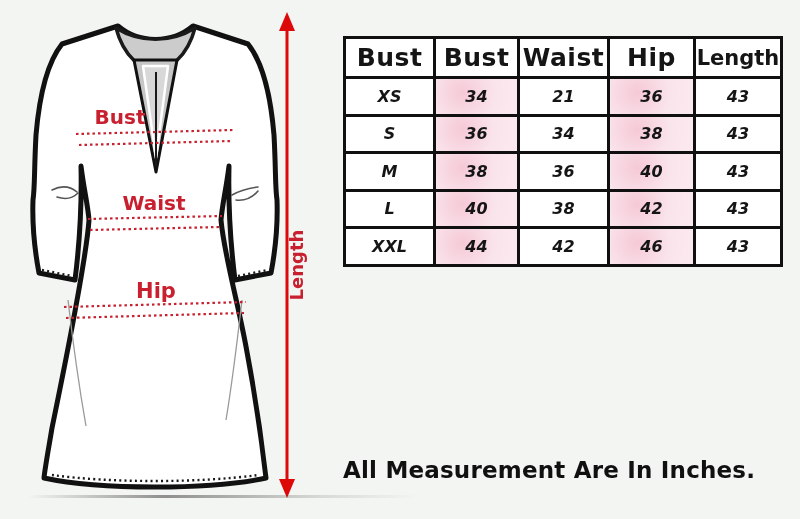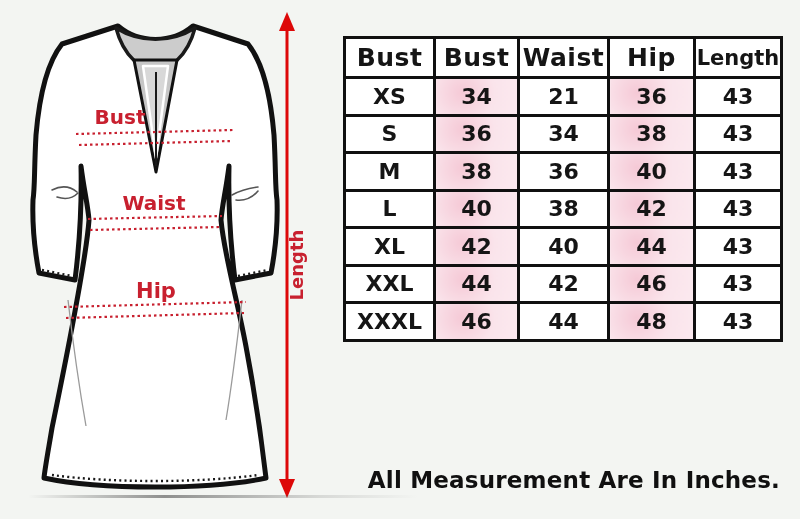--- a/index.html
+++ b/index.html
@@ -22,28 +22,28 @@
     background:#ffffff;
   }
   table.size-chart th,table.size-chart td{
     border:3px solid #101010;
     text-align:center;vertical-align:middle;
     font-weight:bold;color:#151515;
     padding:0;overflow:hidden;white-space:nowrap;
   }
   table.size-chart th{height:37px;font-size:25px;letter-spacing:0.5px;}
   table.size-chart th.th-length{font-size:21px;letter-spacing:0;}
-  table.size-chart td{height:34.5px;font-size:22px;}
+  table.size-chart td{height:34.5px;font-size:16px;font-style:italic;}
   td.pink{
     background:radial-gradient(circle at 32% 38%, #f5c9d6 0%, #fae4eb 55%, #fbe9ef 100%);
   }
   
   .footer-note{
-    position:absolute;left:343px;top:467px;width:437px;
-    text-align:right;font-weight:bold;font-size:23px;color:#101010;
+    position:absolute;left:343px;top:457px;width:437px;
+    text-align:left;font-weight:bold;font-size:23px;color:#101010;
     letter-spacing:0.2px;
   }
   
   .smudge{
     position:absolute;left:28px;top:495px;width:390px;height:3px;
     background:linear-gradient(90deg, rgba(60,60,60,0) 0%, rgba(60,60,60,.55) 35%, rgba(60,60,60,.15) 75%, rgba(60,60,60,0) 100%);
     border-radius:2px;
   }
 </style>
 </head>
@@ -171,38 +171,24 @@
           <td>43</td>
         </tr>
         <tr>
           <td>L</td>
           <td class="pink">40</td>
           <td>38</td>
           <td class="pink">42</td>
           <td>43</td>
         </tr>
         <tr>
-          <td>XL</td>
-          <td class="pink">42</td>
-          <td>40</td>
-          <td class="pink">44</td>
-          <td>43</td>
-        </tr>
-        <tr>
           <td>XXL</td>
           <td class="pink">44</td>
           <td>42</td>
           <td class="pink">46</td>
-          <td>43</td>
-        </tr>
-        <tr>
-          <td>XXXL</td>
-          <td class="pink">46</td>
-          <td>44</td>
-          <td class="pink">48</td>
           <td>43</td>
         </tr>
       </tbody>
     </table>
   </div>
 
   <div class="footer-note">All Measurement Are In Inches.</div>
 
   <div class="smudge"></div>
 </div>

